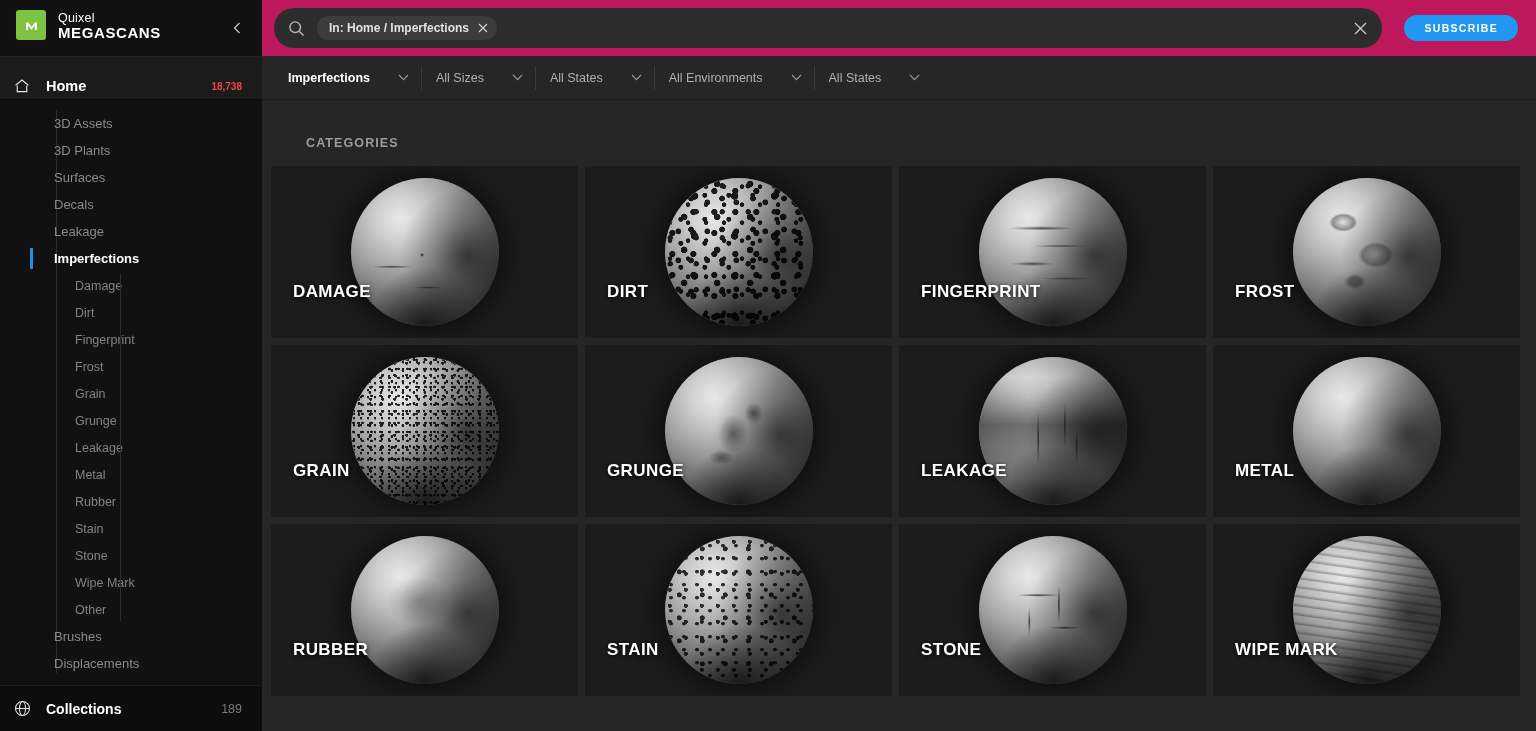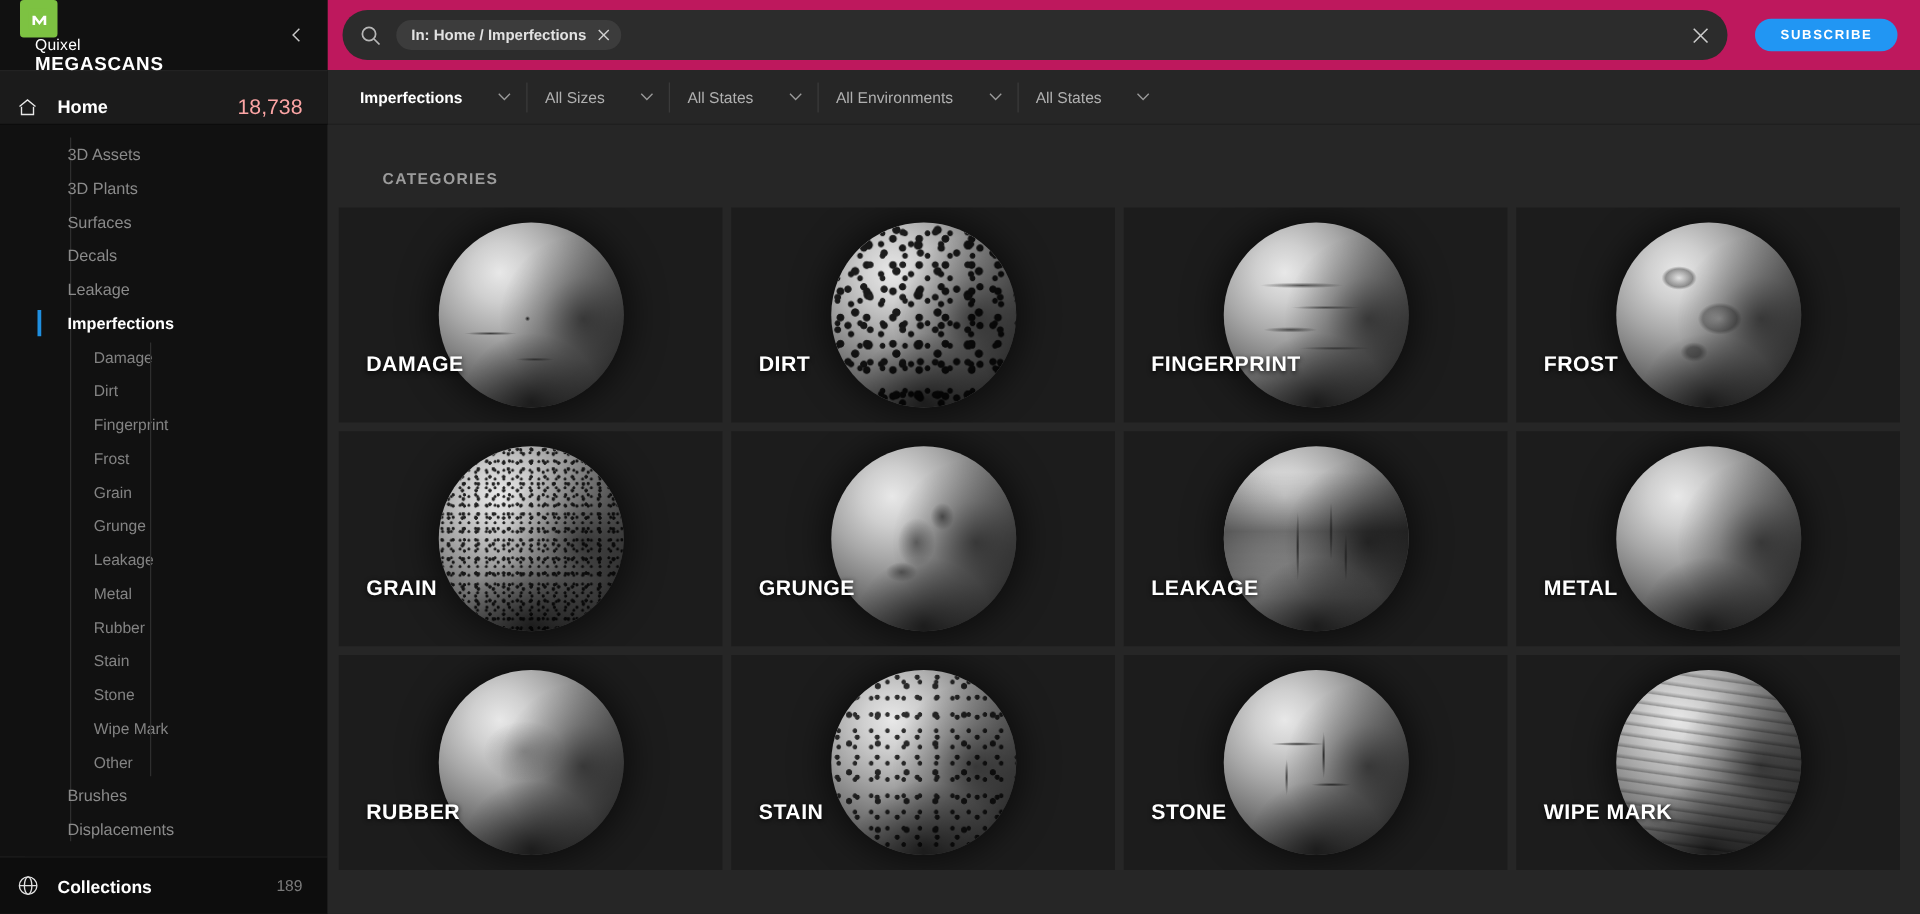--- a/index.html
+++ b/index.html
@@ -14,22 +14,22 @@
 
   
   .sidebar {
     width: 262px; height: 731px;
     background: #111111;
     flex: 0 0 262px;
     position: relative;
     display: flex; flex-direction: column;
   }
   .brand {
-    height: 56px; display: flex; align-items: flex-start;
-    padding: 0 16px; position: relative; flex-direction: column;
+    height: 56px; display: flex; align-items: flex-end;
+    padding: 16px 16px; position: relative;
   }
   .brand-logo {
     width: 30px; height: 30px; border-radius: 3px;
     background: #7dc242;
     display: flex; align-items: center; justify-content: center;
     flex: 0 0 30px;
   }
   .brand-logo svg { display:block; }
   .brand-text { margin-left: 12px; line-height: 1; }
   .brand-top {
@@ -48,21 +48,21 @@
   .home-row {
     height: 44px; display: flex; align-items: center;
     padding: 16px 20px 0 14px; background: #1b1b1b;
     border-top: 1px solid #222; border-bottom: 1px solid #0c0c0c;
   }
   .home-row .hicon { width: 20px; color: #e8e8e8; line-height:0; }
   .home-label {
     font-size: 14.5px; color: #ffffff; font-weight: 700;
     margin-left: 12px; flex: 1;
   }
-  .home-count { font-size: 17px; color: #fca5a5; }
+  .home-count { font-size: 10px; color: #ef4444; font-weight: bold; }
 
   .nav-scroll {
     flex: 1; overflow: hidden; position: relative;
     padding-top: 10px; background: #111111; margin-left: 20px;
   }
   .nav-rail {
     position: absolute; left: 36px; top: 10px; bottom: 12px;
     width: 1px; background: #2e2e2e;
   }
   .nav-item {

